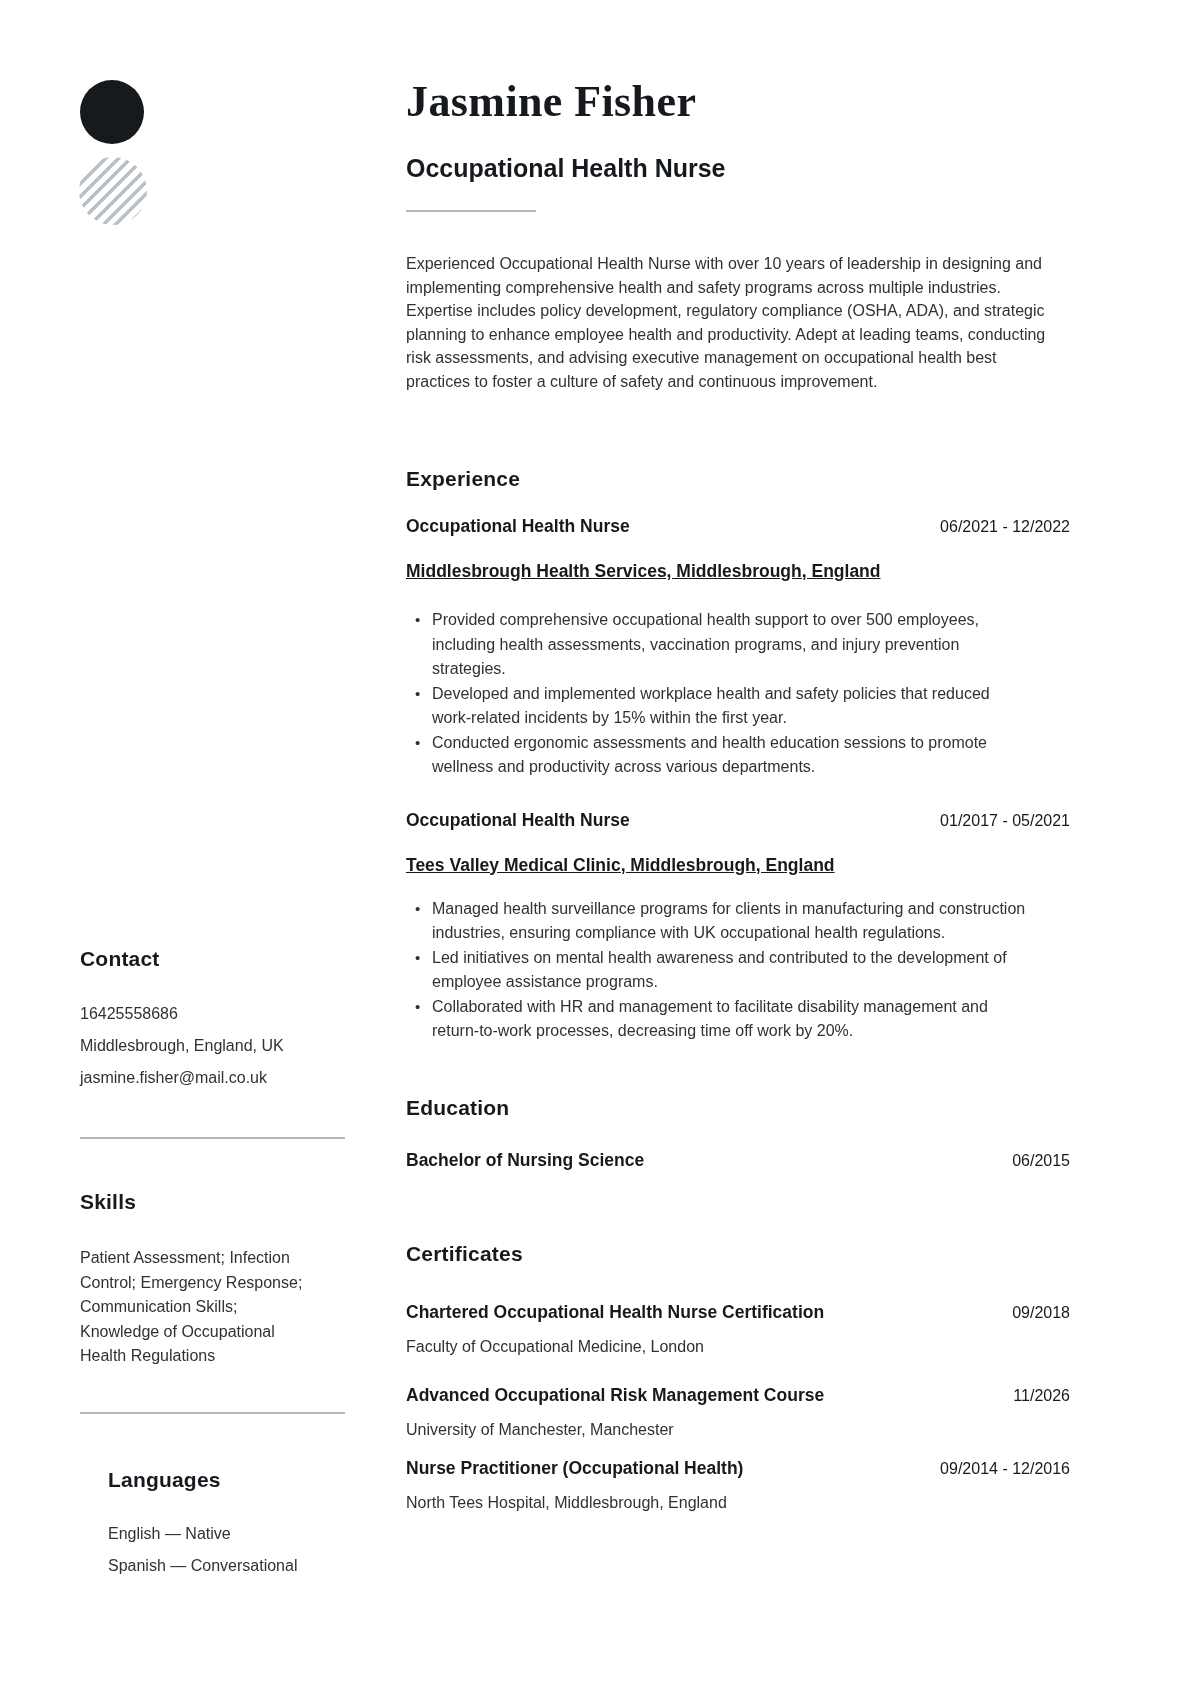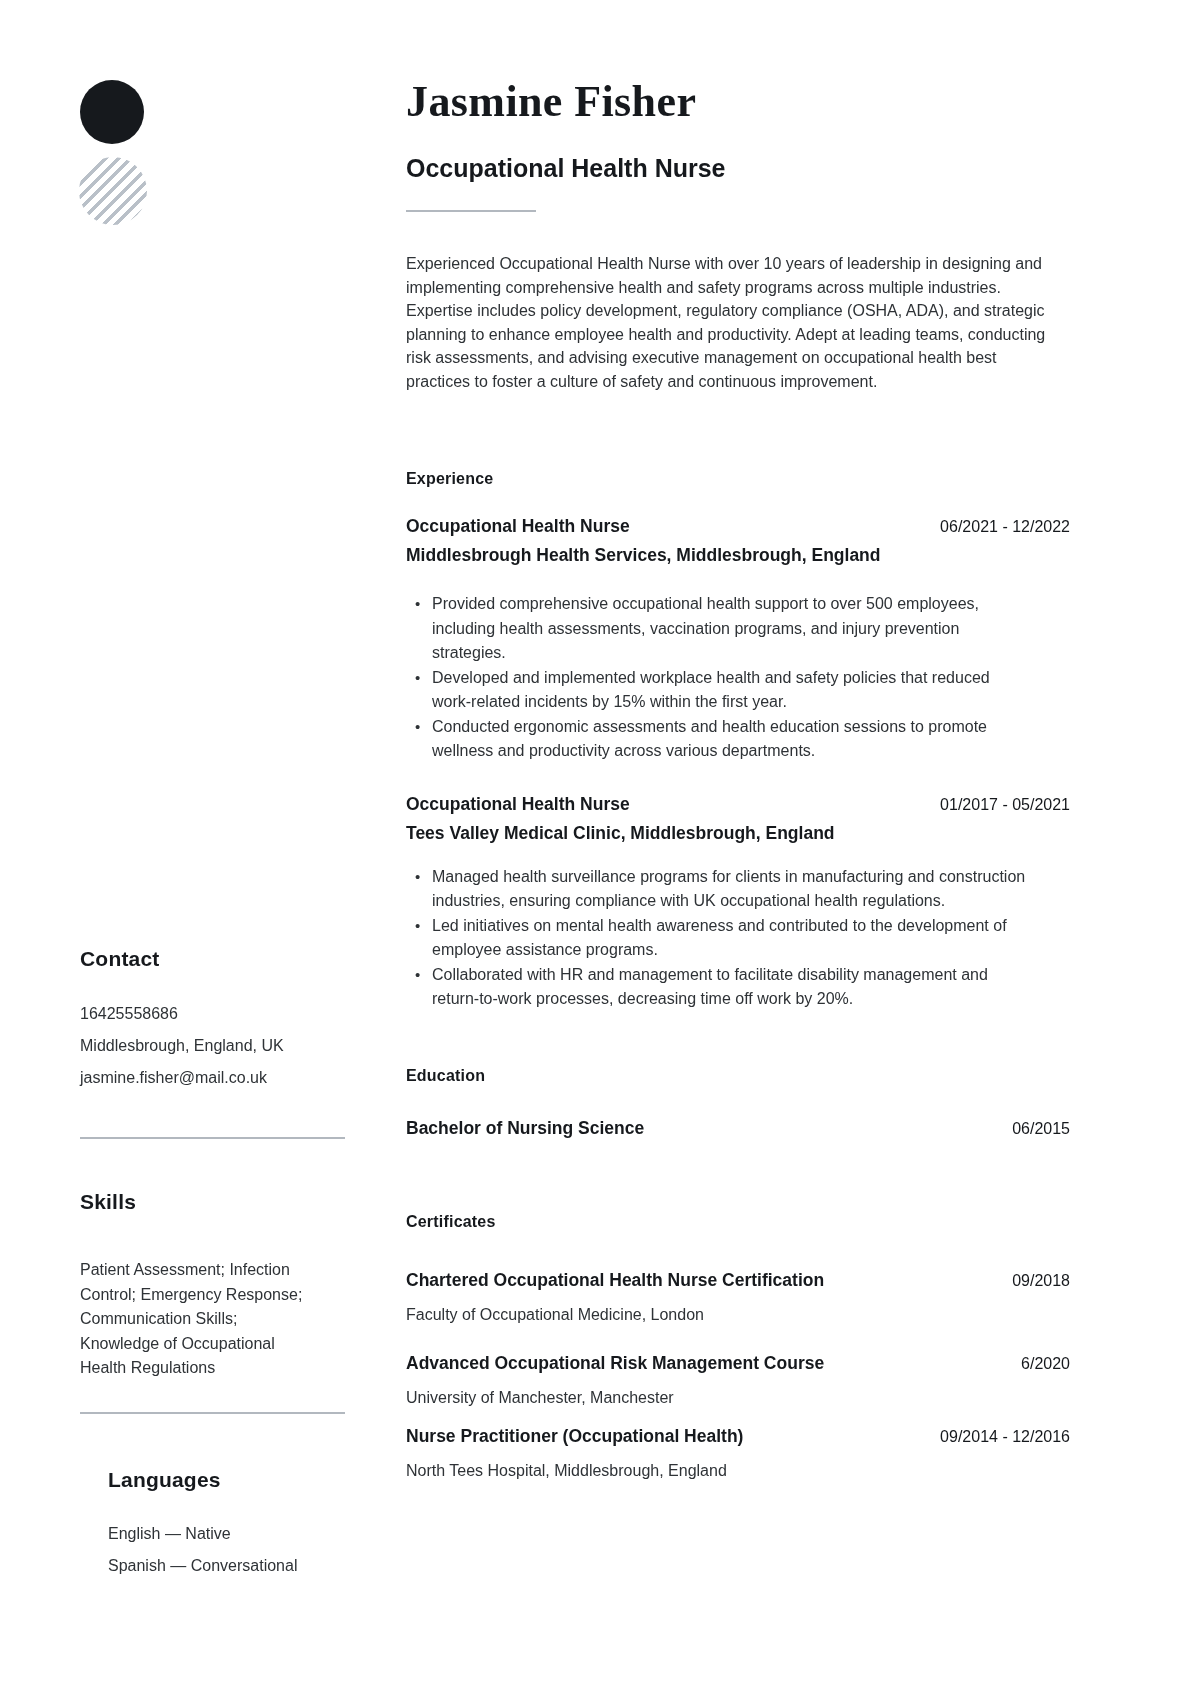--- a/index.html
+++ b/index.html
@@ -21,21 +21,21 @@
     width:68px; height:68px; border-radius:50%; margin-top:13px; margin-left:-1px;
     background:repeating-linear-gradient(135deg,
       var(--stripe, #b9c0c8) 0 3.5px, #ffffff 3.5px 9px);
   }
   .side-heading {
     font-size:21px; font-weight:700; line-height:28px; color:var(--ink,#16191d);
     letter-spacing:.2px;
   }
   .side-list { margin-top:25px; list-style:none; }
   .side-list li { font-size:16px; line-height:32px; }
-  .side-paragraph { margin-top:42px; font-size:16px; line-height:24.5px; width:232px; }
+  .side-paragraph { margin-top:30px; font-size:16px; line-height:24.5px; width:232px; }
   .lang-list { margin-top:24px; list-style:none; }
   .lang-list li { font-size:16px; line-height:31.5px; }
   .side-divider {
     position:absolute; left:80px; width:265px; height:2px;
     background:var(--divider,#b2b8bf);
   }
 
   
   .main { position:absolute; left:406px; top:0; width:664px; }
   .person-name {
@@ -45,38 +45,39 @@
     color:var(--ink,#101317); letter-spacing:.4px;
   }
   .person-title {
     margin-top:26px; font-size:25px; font-weight:700; line-height:30px;
     color:var(--ink,#16191d);
   }
   .title-divider { margin-top:27px; width:130px; height:2px; background:var(--divider,#b2b8bf); }
   .summary { margin-top:40px; width:640px; font-size:16px; line-height:23.5px; }
 
   .section-heading {
-    font-size:16px; font-weight:700; line-height:28px; color:var(--ink,#16191d);
+    font-size:21px; font-weight:700; line-height:28px; color:var(--ink,#16191d);
     letter-spacing:.2px;
   }
   .h-experience   { margin-top:72px; }
   .h-education    { margin-top:50px; }
   .h-certificates { margin-top:67px; }
 
   .entry-title-row { display:flex; align-items:baseline; }
   .entry-title {
     font-size:17.5px; font-weight:700; line-height:24px; color:var(--ink,#16191d);
   }
   .entry-date {
     margin-left:auto; white-space:nowrap; font-size:16px; line-height:24px;
     color:var(--ink,#23272b); font-weight:400;
   }
   .entry-org-bold {
-    margin-top:4px; font-size:17.5px; font-weight:700; line-height:24px;
+    margin-top:20px; font-size:17.5px; font-weight:700; line-height:24px;
     color:var(--ink,#16191d);
+    text-decoration:underline;
   }
   .entry-org-plain { margin-top:11px; font-size:16px; line-height:22px; }
 
   .row-job1 { margin-top:21px; }
   .row-job2 { margin-top:28px; }
   .row-edu  { margin-top:26px; }
   .row-cert1 { margin-top:32px; }
   .row-cert2 { margin-top:25px; }
   .row-cert3 { margin-top:15px; }
 
@@ -167,21 +168,21 @@
   <div class="section-heading h-certificates">Certificates</div>
 
   <div class="entry-title-row row-cert1">
     <span class="entry-title">Chartered Occupational Health Nurse Certification</span>
     <span class="entry-date">09/2018</span>
   </div>
   <div class="entry-org-plain">Faculty of Occupational Medicine, London</div>
 
   <div class="entry-title-row row-cert2">
     <span class="entry-title">Advanced Occupational Risk Management Course</span>
-    <span class="entry-date">6/2020</span>
+    <span class="entry-date">11/2026</span>
   </div>
   <div class="entry-org-plain">University of Manchester, Manchester</div>
 
   <div class="entry-title-row row-cert3">
     <span class="entry-title">Nurse Practitioner (Occupational Health)</span>
     <span class="entry-date">09/2014 - 12/2016</span>
   </div>
   <div class="entry-org-plain">North Tees Hospital, Middlesbrough, England</div>
 
 </div>

